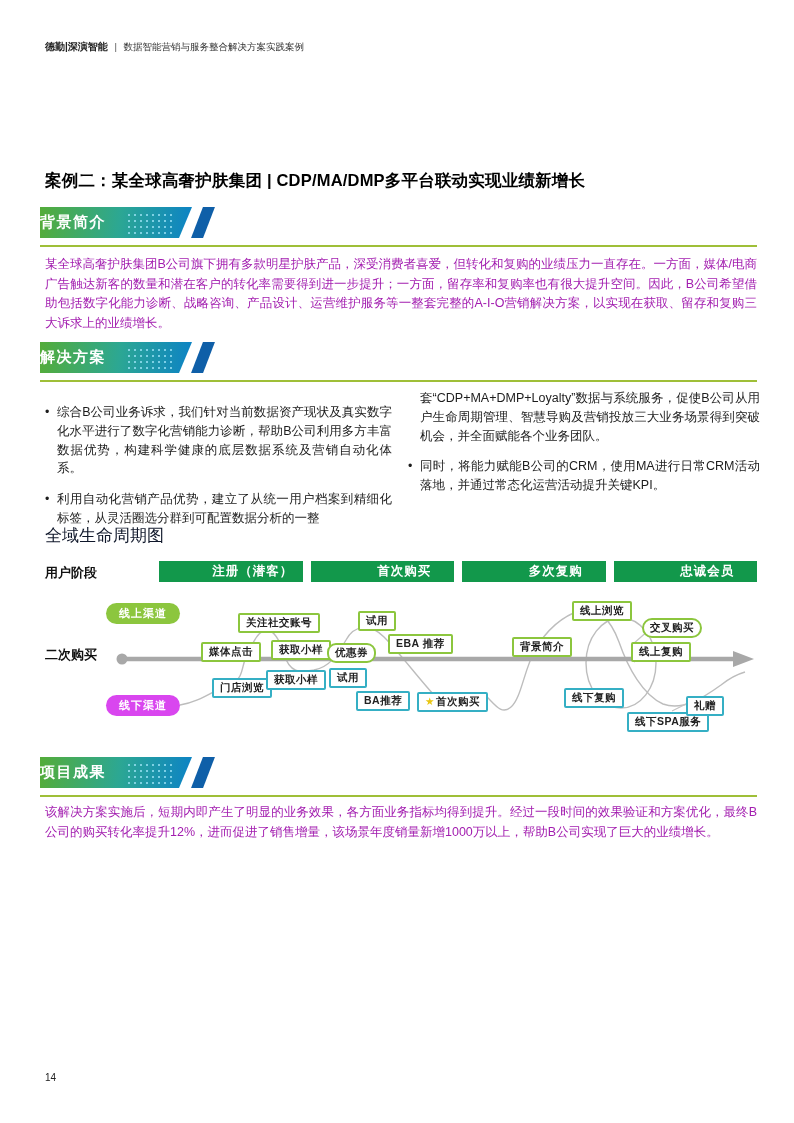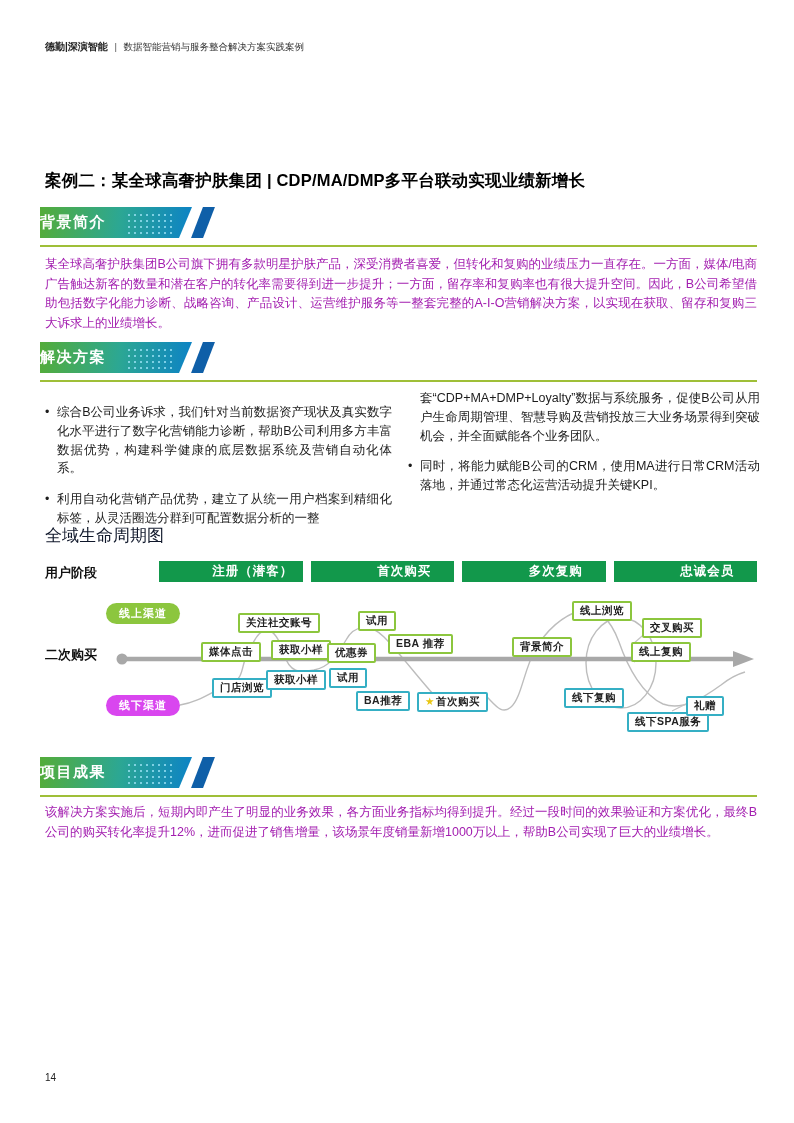--- a/index.html
+++ b/index.html
@@ -124,25 +124,25 @@
     </svg>
 
     <div class="journey-label">二次购买</div>
     <div class="pill online">线上渠道</div>
     <div class="pill offline">线下渠道</div>
 
     <div class="node" style="left:238px;top:21px;">关注社交账号</div>
     <div class="node" style="left:201px;top:50px;">媒体点击</div>
     <div class="node" style="left:271px;top:48px;">获取小样</div>
     <div class="node" style="left:358px;top:19px;">试用</div>
-    <div class="node" style="left:327px;top:51px;">优惠券</div>
+    <div class="node" style="left:327px;top:51px;border-radius:9px;">优惠券</div>
     <div class="node" style="left:388px;top:42px;">EBA 推荐</div>
     <div class="node" style="left:512px;top:45px;">背景简介</div>
     <div class="node" style="left:572px;top:9px;">线上浏览</div>
-    <div class="node" style="left:642px;top:26px;">交叉购买</div>
+    <div class="node" style="left:642px;top:26px;border-radius:10px;">交叉购买</div>
     <div class="node" style="left:631px;top:50px;">线上复购</div>
 
     <div class="node off" style="left:212px;top:86px;">门店浏览</div>
     <div class="node off" style="left:266px;top:78px;">获取小样</div>
     <div class="node off" style="left:329px;top:76px;">试用</div>
     <div class="node off" style="left:356px;top:99px;">BA推荐</div>
     <div class="node off" style="left:417px;top:100px;">
       <span class="star">★</span><span>首次购买</span>
     </div>
     <div class="node off" style="left:564px;top:96px;text-align:right;">线下复购</div>

